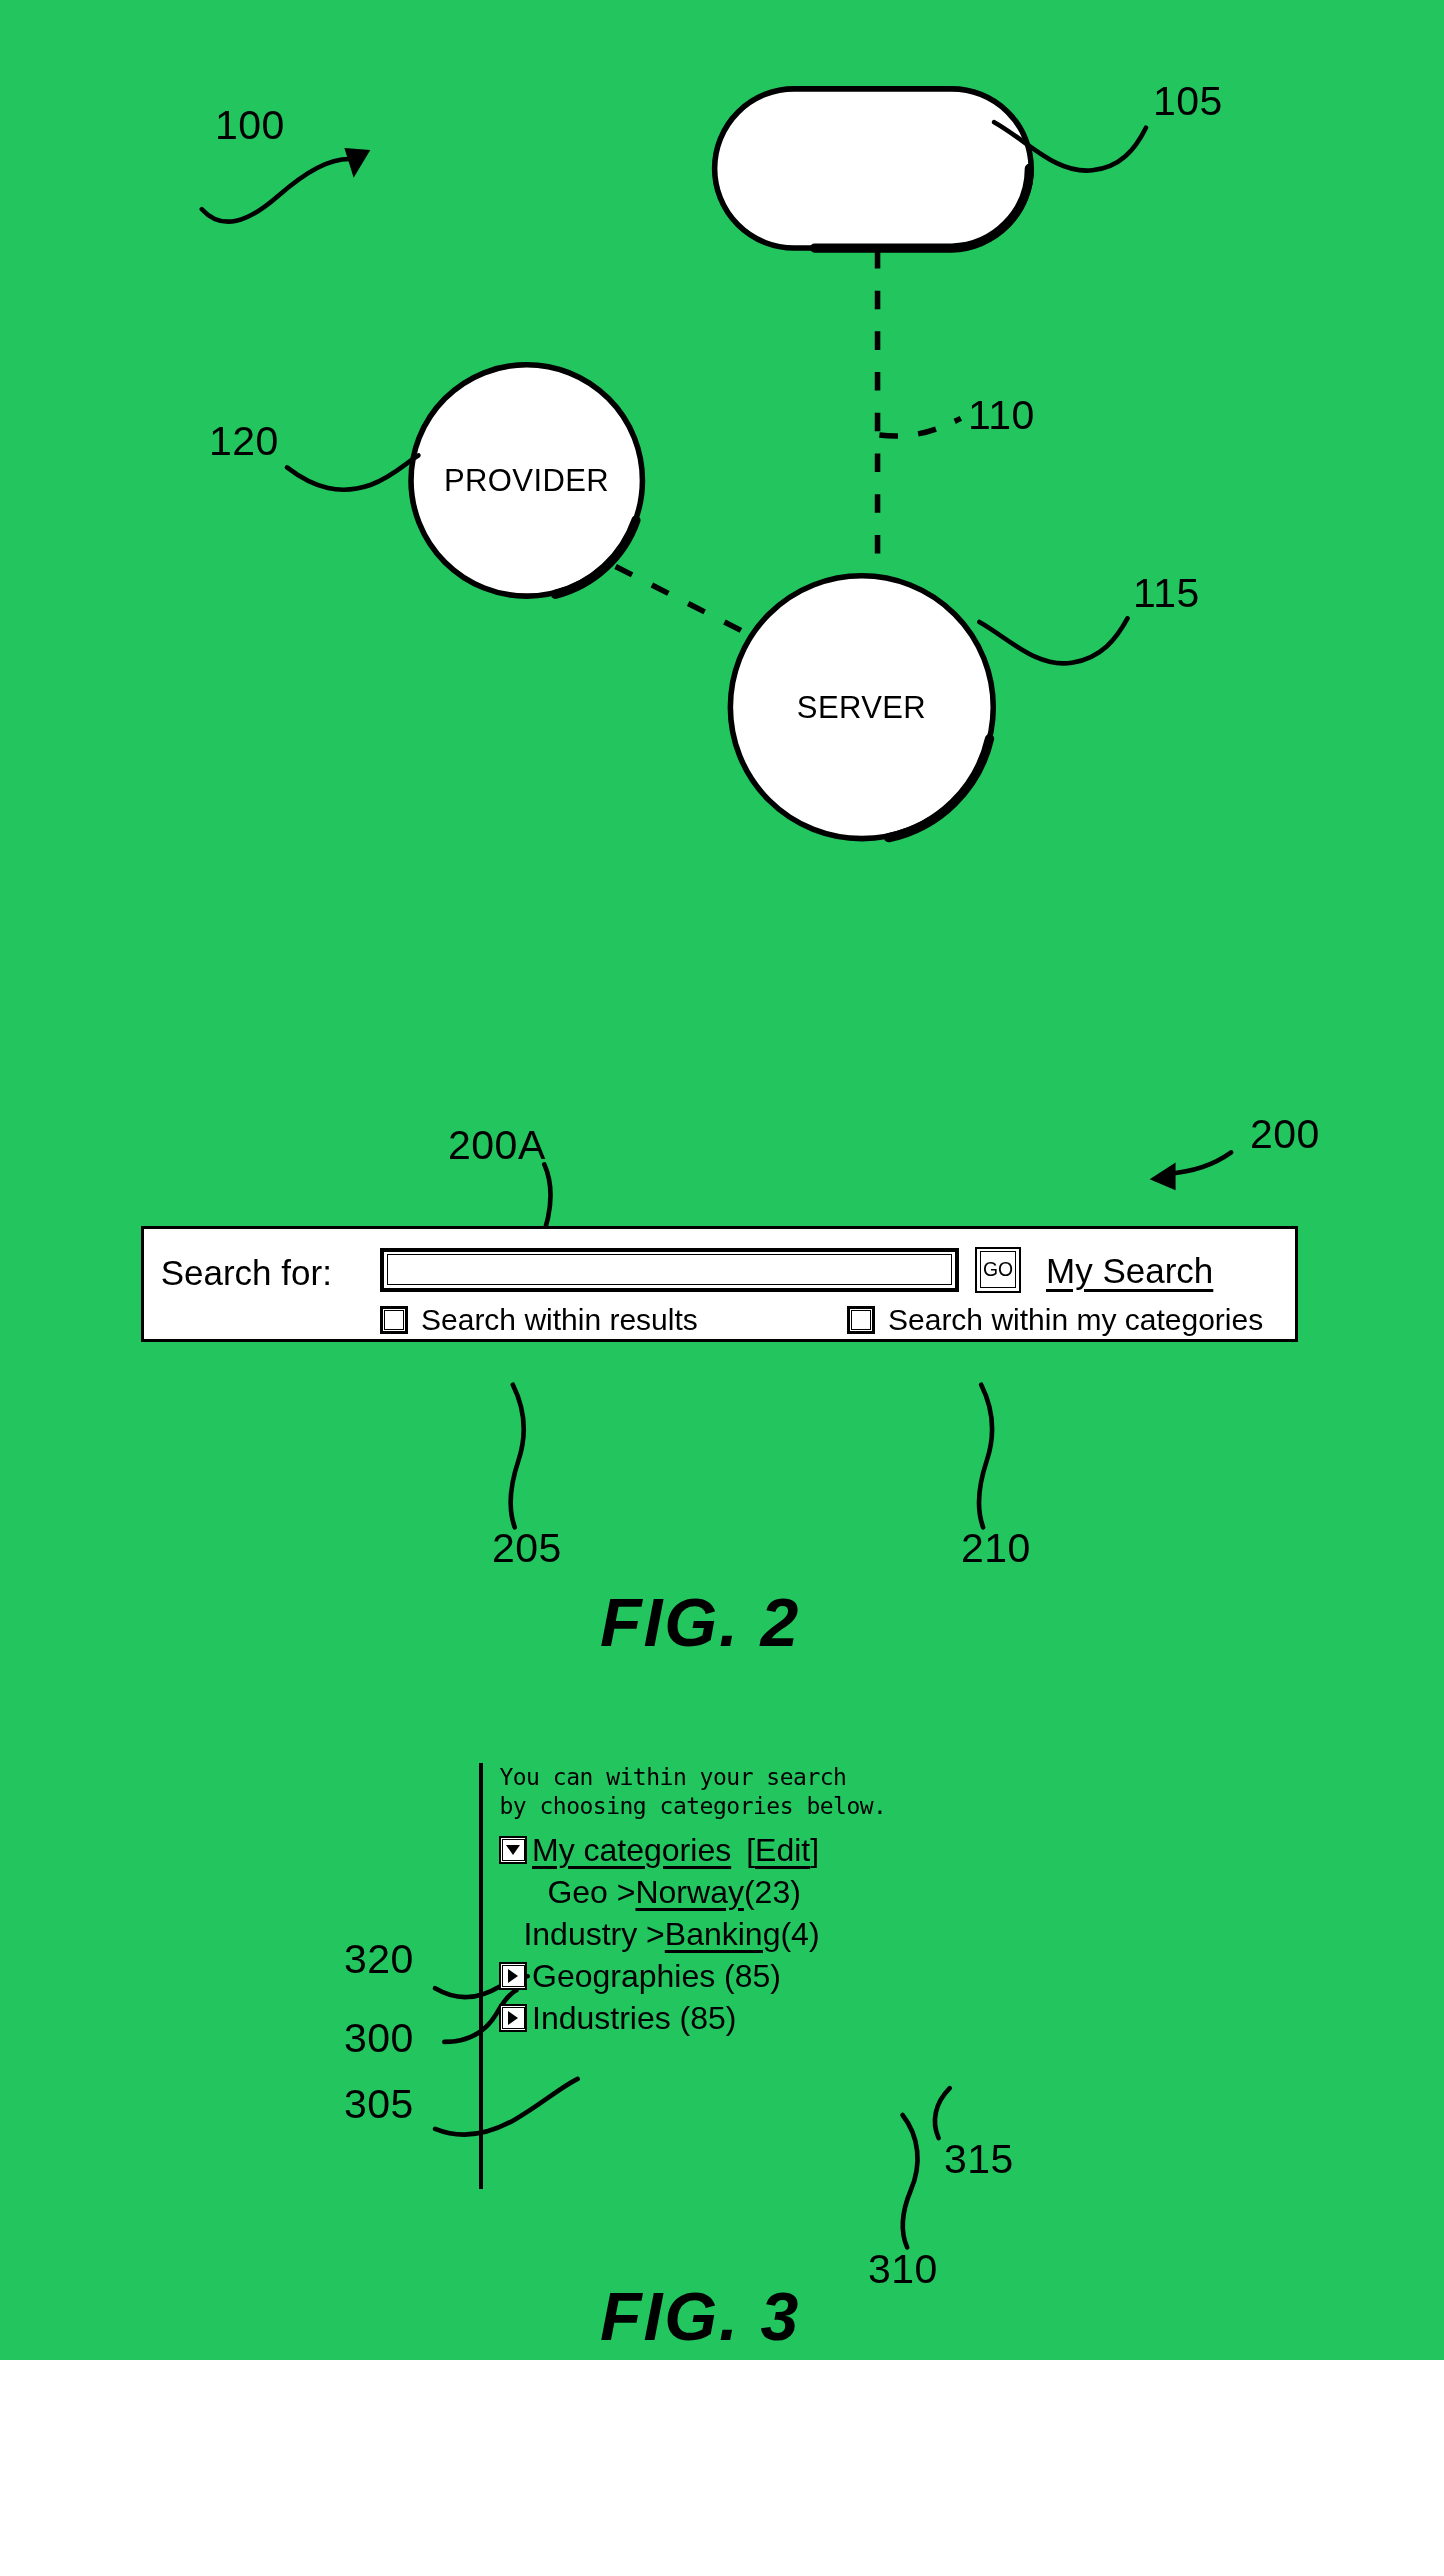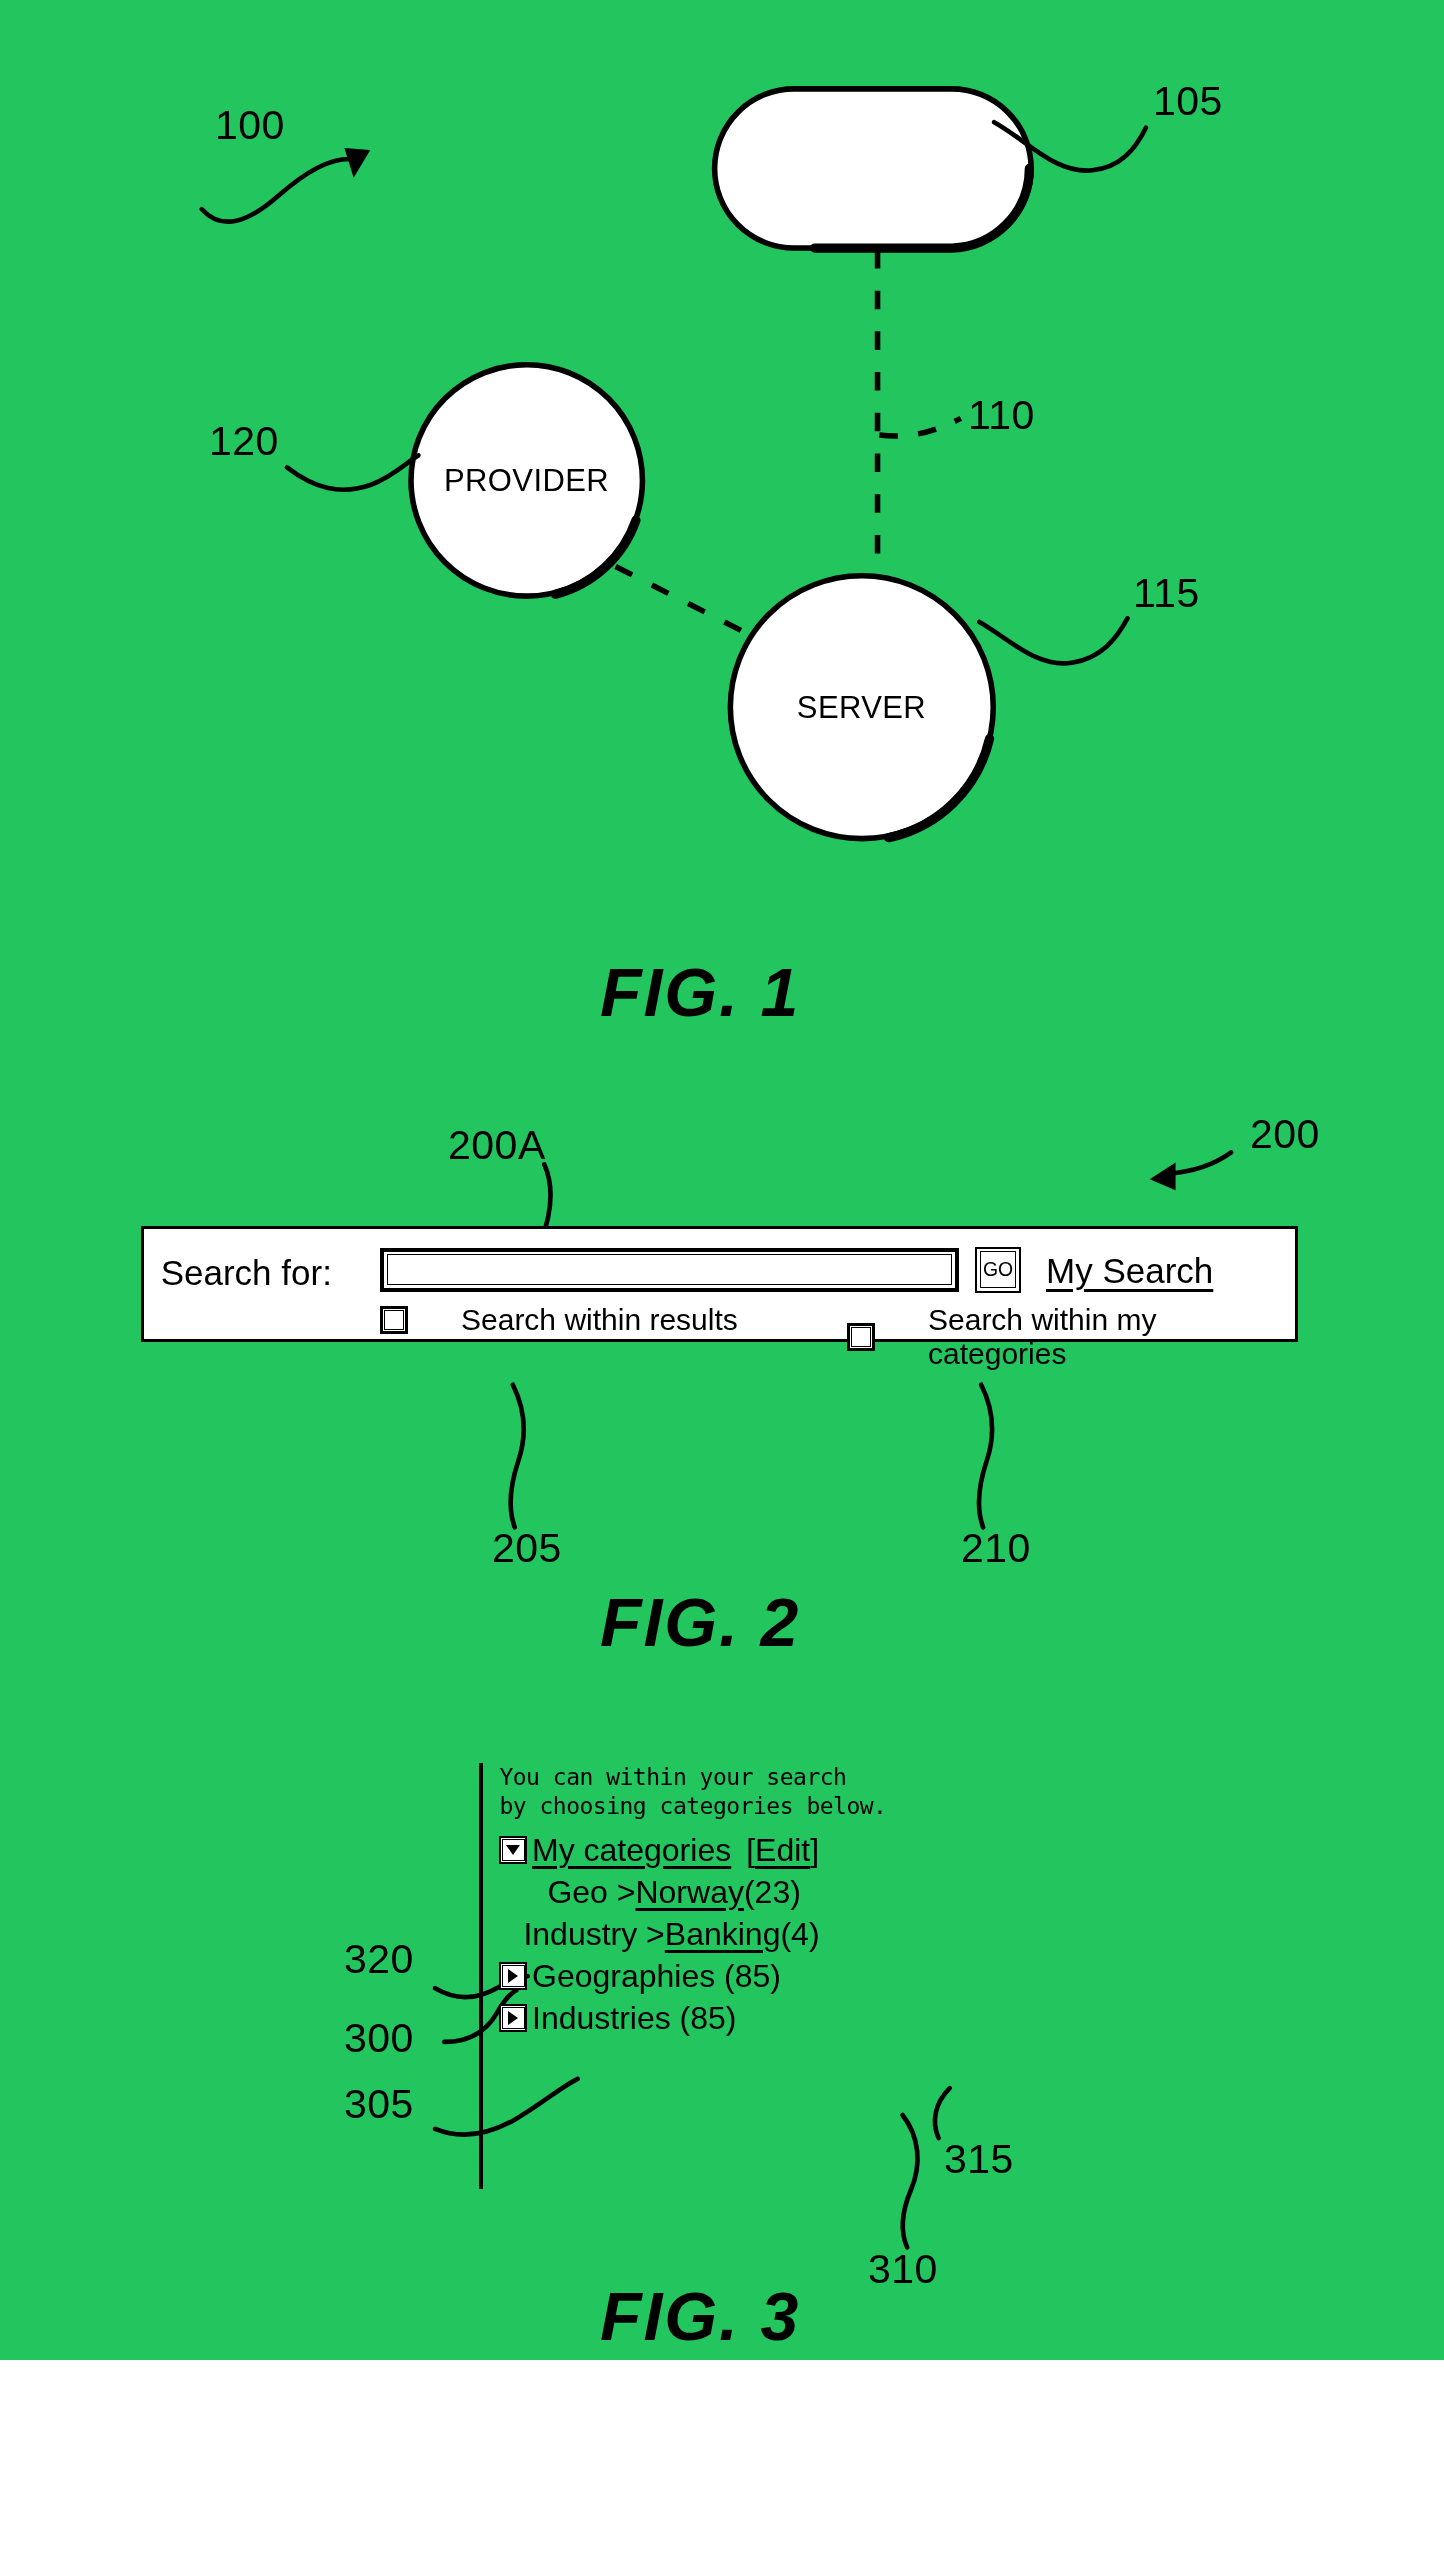--- a/index.html
+++ b/index.html
@@ -125,21 +125,20 @@
     font-size: 35px;
     font-family: "Liberation Sans", sans-serif;
     text-decoration: underline;
     text-underline-offset: 5.6px;
     text-decoration-thickness: 2.8px;
   }
   .f2-check-row {
     position: absolute;
     display: flex;
     align-items: center;
-    gap: 40px;
   }
   .f2-checkbox {
     width: 28px;
     height: 28px;
     border: 3.7px solid #000;
     box-sizing: border-box;
     background: #fff;
     margin-right: 13px;
     flex: 0 0 auto;
     position: relative;
@@ -299,21 +298,20 @@
   <div class="abs refnum" style="left:1153px; top:78px;">105</div>
 
   <div class="abs nodelabel" style="left:411px; top:464px; width:231px;">PROVIDER</div>
   <div class="abs refnum" style="left:209px; top:418px;">120</div>
 
   <div class="abs nodelabel" style="left:746px; top:691px; width:231px;">SERVER</div>
   <div class="abs refnum" style="left:1133px; top:570px;">115</div>
 
   <div class="abs refnum" style="left:968px; top:392px;">110</div>
 
-  <div class="abs figcaption" style="left:600px; top:953px;">FIG. 1</div>
 
   <div class="abs refnum" style="left:448px; top:1122px;">200A</div>
   <div class="abs refnum" style="left:1250px; top:1111px;">200</div>
 
   <div id="fig2-box">
     <div class="f2-label">Search for:</div>
 
     <div id="f2-input">
       <div class="inner"></div>
     </div>

